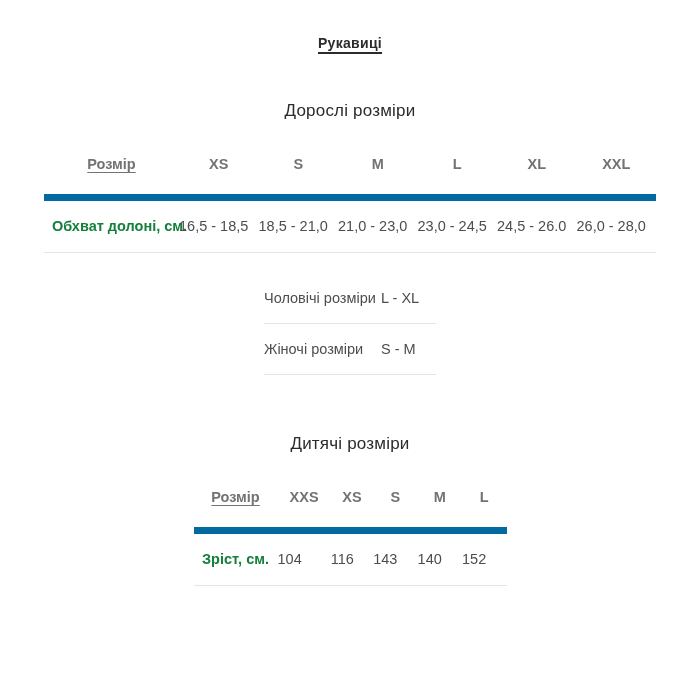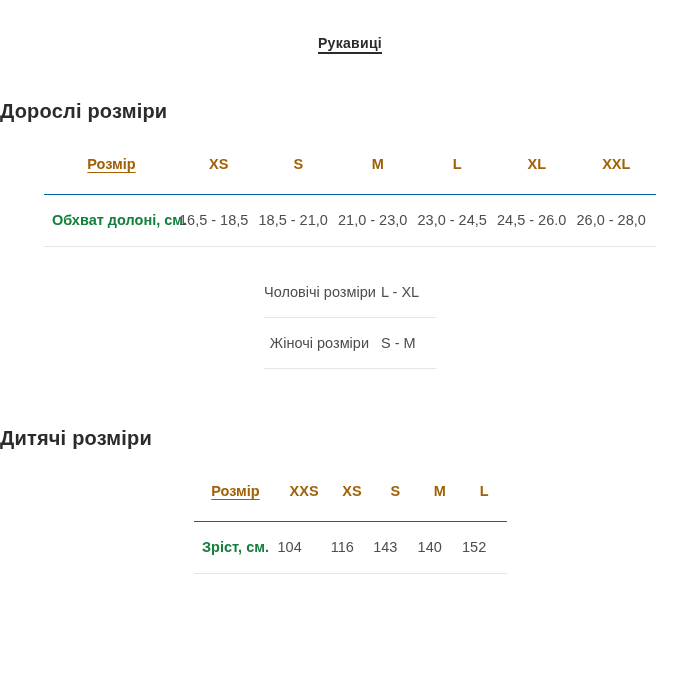--- a/index.html
+++ b/index.html
@@ -24,43 +24,44 @@
     line-height: 27px;
     font-weight: 700;
     color: #2b2b2b;
     text-decoration: underline;
     text-underline-offset: 4px;
     text-decoration-thickness: 1.5px;
     letter-spacing: 0.3px;
   }
   .section-heading {
     margin: 0;
-    font-size: 20px;
+    text-align: center;
+    font-size: 17px;
     line-height: 20px;
-    font-weight: 700;
+    font-weight: 400;
     color: #2b2b2b;
     letter-spacing: 0.2px;
   }
   .heading-adult   { margin-top: 44px; }
   .heading-knitted { margin-top: 58px; }
   .heading-kids    { margin-top: 59px; }
 
   table {
     border-collapse: collapse;
   }
   th, td {
     font-size: 14.5px;
     line-height: 18px;
   }
   th {
     font-weight: 700;
-    color: #a16207;
+    color: #737373;
     text-align: center;
     padding: 0 0 22px 0;
-    border-bottom: 1px solid #0369a1;
+    border-bottom: 7px solid #0369a1;
     line-height: 16px;
     white-space: nowrap;
   }
   td {
     color: #4d4d4d;
     text-align: left;
     padding: 16px 0 17px 0;
     border-bottom: 1px solid #e5e5e5;
     white-space: nowrap;
   }
@@ -85,21 +86,21 @@
 
   
   .knitted-table {
     width: 172px;
     margin: 20px auto 0 auto;
     table-layout: fixed;
   }
   .knitted-table col.k-label { width: 117px; }
   .knitted-table td { padding: 16px 0; }
   .knitted-table td.k-label {
-    text-align: right;
+    text-align: left;
     padding-right: 12px;
   }
 
   
   .kids-table {
     width: 313px;
     margin: 35px auto 0 auto;
   }
   .kids-table col.c-label { width: 84px; }
   .kids-table td.row-label { text-align: center; padding-left: 0; }

